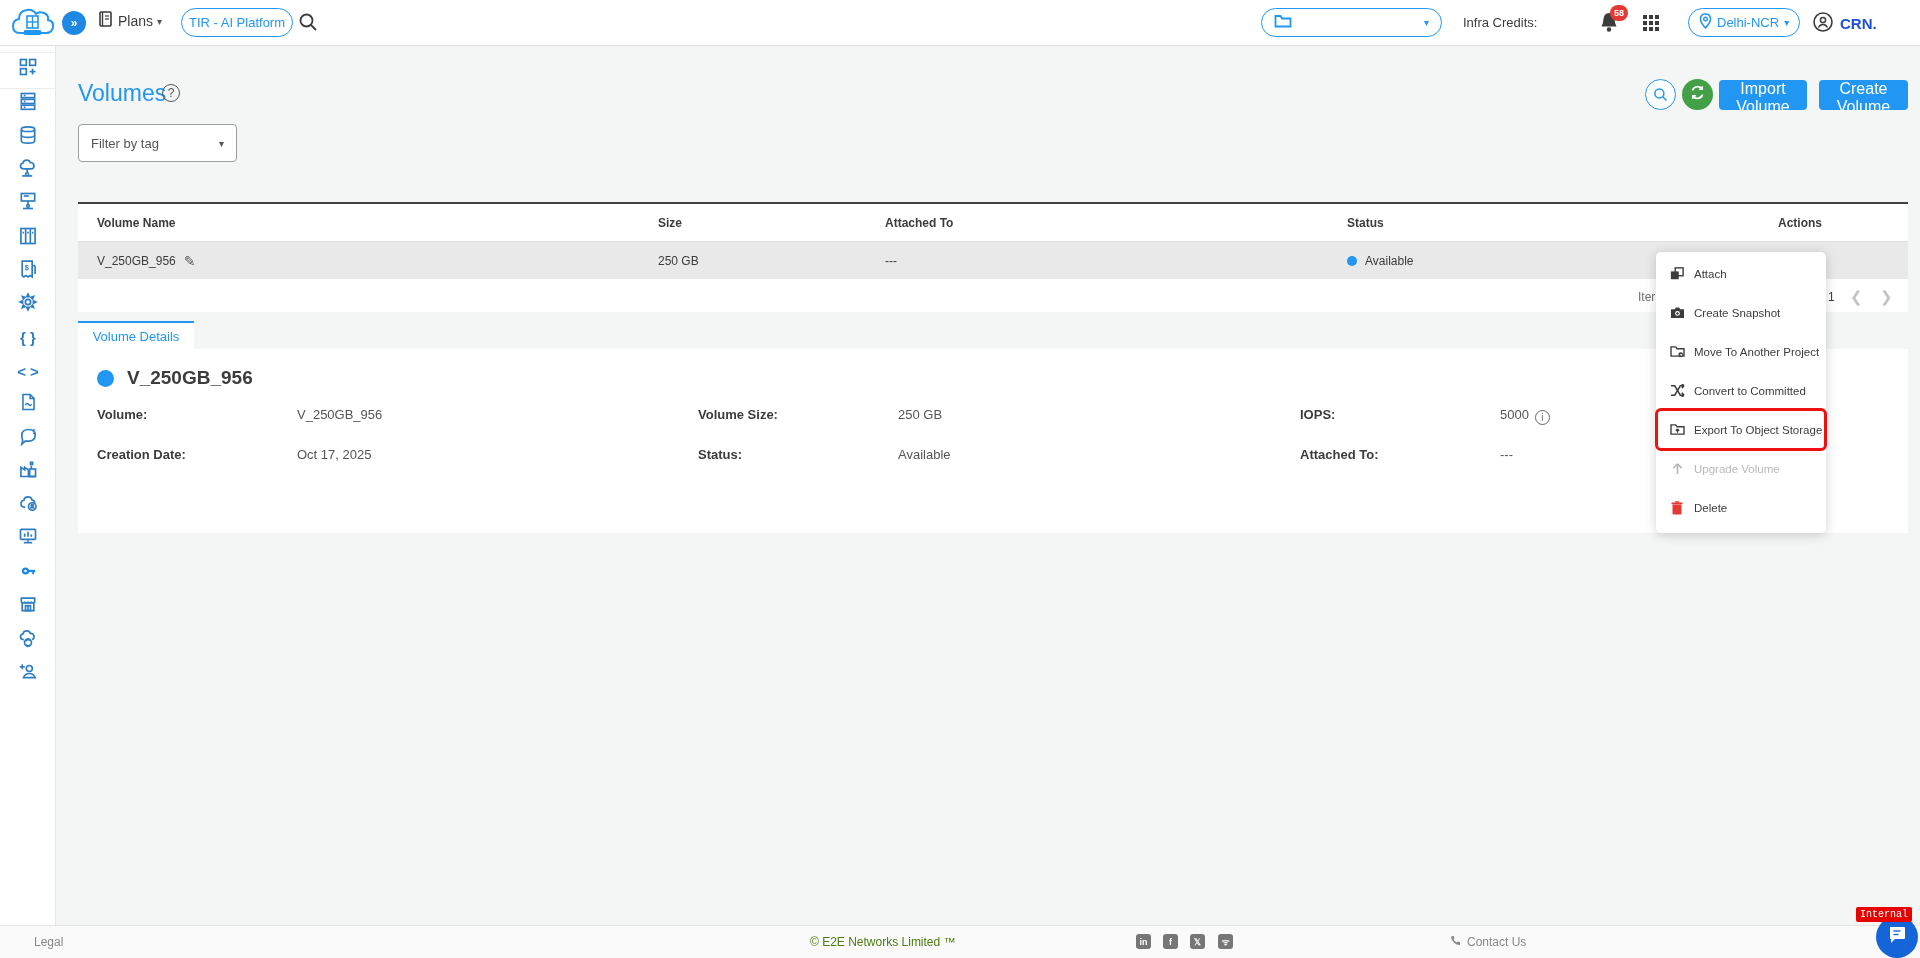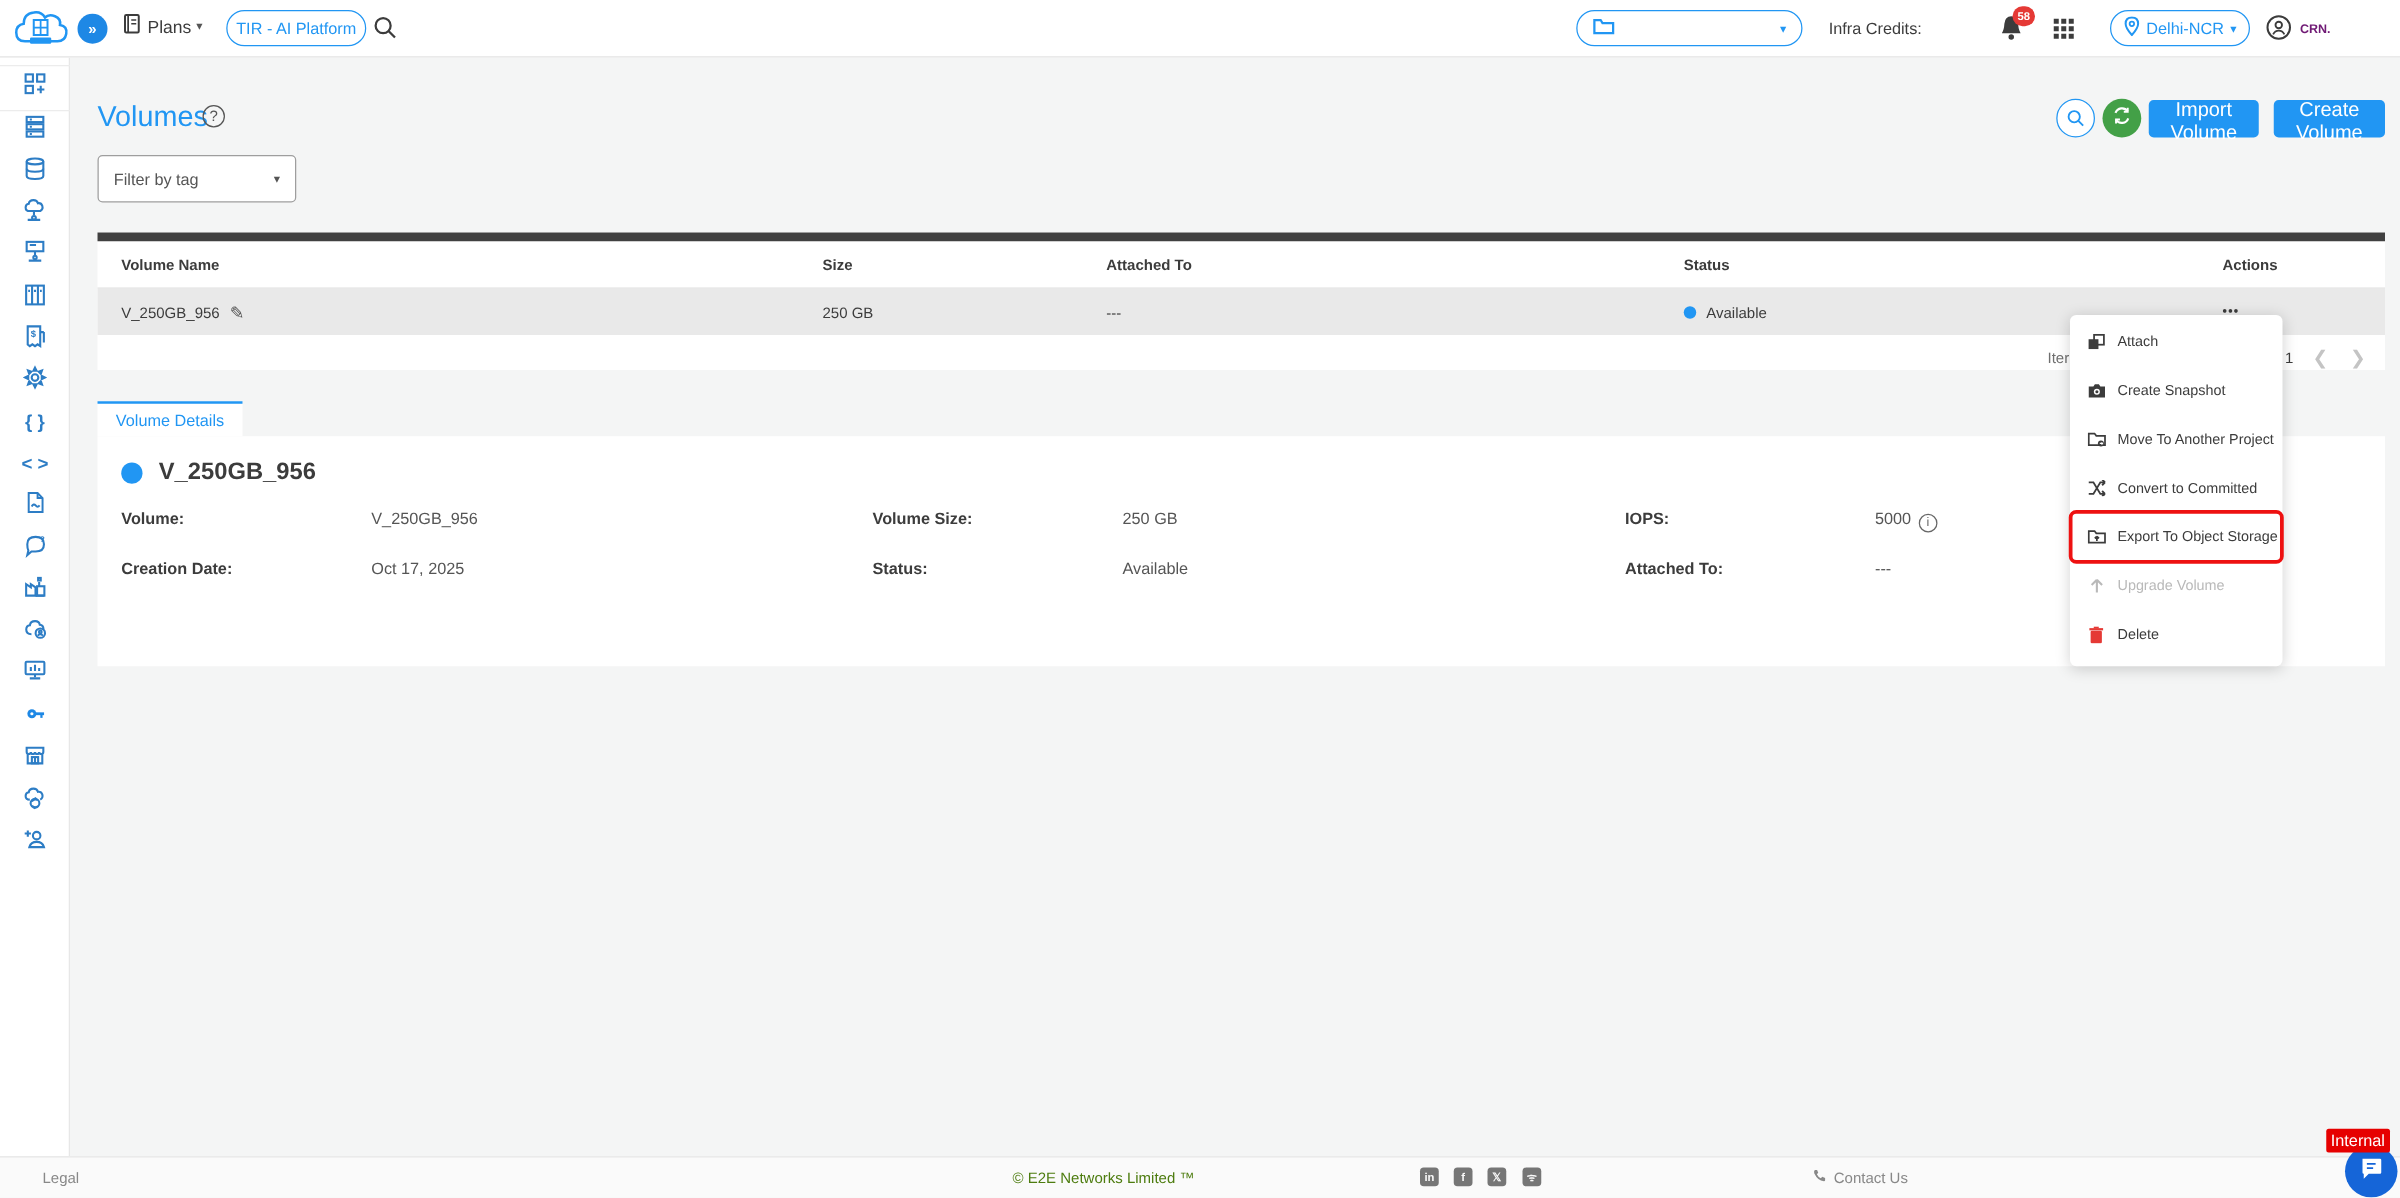--- a/index.html
+++ b/index.html
@@ -14,41 +14,41 @@
   .caret { font-size:10px; color:#555; }
   .pill { border:1.5px solid #2196f3; border-radius:17px; display:flex; align-items:center; color:#2196f3; font-size:13px; background:#fff; cursor:pointer; }
   .tir-pill { position:absolute; left:181px; top:8px; width:112px; height:29px; justify-content:center; }
   .hdr-search { position:absolute; left:298px; top:12px; cursor:pointer; }
   .project-pill { position:absolute; left:1261px; top:8px; width:181px; height:29px; padding:0 12px; justify-content:space-between; }
   .infra { position:absolute; left:1463px; top:15px; font-size:13px; color:#3c3c3c; }
   .bell-wrap { position:absolute; left:1598px; top:10px; cursor:pointer; }
   .bell-badge { position:absolute; left:12px; top:-5px; min-width:18px; height:16px; background:#e53935; border-radius:9px; color:#fff; font-size:9px; font-weight:bold; display:flex; align-items:center; justify-content:center; padding:0 3px; }
   .apps-grid { position:absolute; left:1642px; top:14px; cursor:pointer; }
   .region-pill { position:absolute; left:1688px; top:8px; height:29px; padding:0 10px; gap:5px; }
-  .crn { position:absolute; left:1812px; top:11px; display:flex; align-items:center; gap:6px; font-size:10px; color:#701a75; font-weight:bold; }
+  .crn { position:absolute; left:1812px; top:11px; display:flex; align-items:center; gap:6px; font-size:15px; color:#1d4ed8; font-weight:bold; }
 
   
   .sidebar { position:absolute; left:0; top:46px; width:56px; height:879px; background:#fff; border-right:1px solid #e7e7e7; z-index:20; }
   .side-item { position:absolute; left:0; width:56px; height:30px; display:flex; align-items:center; justify-content:center; cursor:pointer; color:#2d7dc5; }
   .side-sep { position:absolute; left:0; width:56px; border-top:1px solid #ececec; }
   .glyph { font-size:15px; font-weight:bold; color:#2d7dc5; }
 
   
   .page-title { position:absolute; left:78px; top:80px; font-size:23px; color:#2196f3; font-weight:500; }
   .help-ic { position:absolute; left:162px; top:84px; width:18px; height:18px; border:1.5px solid #555; border-radius:50%; color:#555; font-size:12px; display:flex; align-items:center; justify-content:center; }
   .circle-btn { position:absolute; top:79px; width:31px; height:31px; border-radius:50%; display:flex; align-items:center; justify-content:center; cursor:pointer; }
   .search-circle { left:1645px; background:#fff; border:1.5px solid #2196f3; }
   .refresh-circle { left:1682px; background:#43a047; border:none; }
   .btn { position:absolute; top:80px; height:30px; background:#2196f3; color:#fff; border:none; border-radius:4px; font-size:16px; font-family:inherit; cursor:pointer; padding:0 12px; }
   .import-btn { left:1719px; width:88px; }
   .create-btn { left:1819px; width:89px; }
   .filter-box { position:absolute; left:78px; top:124px; width:159px; height:38px; background:#fff; border:1px solid #9e9e9e; border-radius:4px; display:flex; align-items:center; justify-content:space-between; padding:0 12px; font-size:13px; color:#555; cursor:pointer; }
 
   
-  .table-card { position:absolute; left:78px; top:186px; width:1830px; height:110px; background:#fff; border-top:7px solid #404040; }
+  .table-card { position:absolute; left:78px; top:202px; width:1830px; height:110px; background:#fff; border-top:2px solid #404040; }
   .thead { position:absolute; left:0; top:0; width:100%; height:38px; border-bottom:1px solid #e0e0e0; font-size:12px; font-weight:bold; color:#3c3c3c; }
   .trow { position:absolute; left:0; top:38px; width:100%; height:37px; background:#e9e9e9; font-size:12px; color:#3c3c3c; cursor:pointer; }
   .cell { position:absolute; top:0; height:100%; display:flex; align-items:center; gap:8px; }
   .c-name { left:19px; } .c-size { left:580px; } .c-att { left:807px; } .c-status { left:1269px; } .c-actions { left:1700px; }
   .status-dot { width:10px; height:10px; border-radius:50%; background:#2196f3; }
   .edit-pencil { color:#555; font-size:14px; cursor:pointer; }
   .dots { font-size:10px; letter-spacing:1px; font-weight:bold; color:#3c3c3c; cursor:pointer; }
   .pager { position:absolute; left:0; top:75px; width:100%; height:35px; font-size:12px; color:#6f6f6f; }
   .pager-partial { position:absolute; left:1560px; top:11px; }
   .pager-page { position:absolute; left:1750px; top:11px; color:#3c3c3c; }
@@ -74,21 +74,21 @@
   .menu-item .mi { width:16px; display:flex; justify-content:center; flex:0 0 16px; }
   .red-box { position:absolute; left:-1px; right:-1px; top:-2px; bottom:-2px; border:3.5px solid #ee1111; border-radius:6px; pointer-events:none; }
 
   
   .footer { position:absolute; left:0; top:925px; width:1920px; height:33px; background:#fafafa; border-top:1px solid #e5e5e5; z-index:25; }
   .legal { position:absolute; left:34px; top:9px; font-size:12px; color:#888; cursor:pointer; }
   .copyright { position:absolute; left:810px; top:9px; font-size:12px; color:#4d7c0f; }
   .social { position:absolute; top:8px; width:15px; height:15px; background:#767676; border-radius:3px; color:#fafafa; font-size:9px; font-weight:bold; display:flex; align-items:center; justify-content:center; cursor:pointer; }
   .contact { position:absolute; left:1450px; top:9px; font-size:12px; color:#888; display:flex; gap:6px; align-items:center; cursor:pointer; }
   .chat-widget { position:absolute; right:2px; bottom:0px; width:42px; height:42px; border-radius:50%; background:#1565d8; display:flex; align-items:center; justify-content:center; cursor:pointer; z-index:50; }
-  .internal-badge { position:absolute; right:8px; bottom:36px; background:#e60000; color:#fff; font-size:13px; padding:2px 4px; border-radius:2px; z-index:51; }
+  .internal-badge { position:absolute; right:8px; bottom:36px; background:#e60000; color:#fff; font-size:10px; padding:2px 4px; border-radius:2px; z-index:51;font-family:Liberation Mono, monospace; }
 </style>
 </head>
 <body>
 
 <div class="screen">
 
   <header class="topbar">
     <div class="logo">
       <svg width="46" height="40" viewBox="0 0 46 40">
         <path d="M10 30 Q3 30 3 23 Q3 17 9 16 Q9 8 17 7 Q23 6 26 11 Q29 8 34 10 Q39 12 38 17 Q44 18 43 24 Q42 30 36 30 Z" fill="none" stroke="#2196f3" stroke-width="2"></path>

